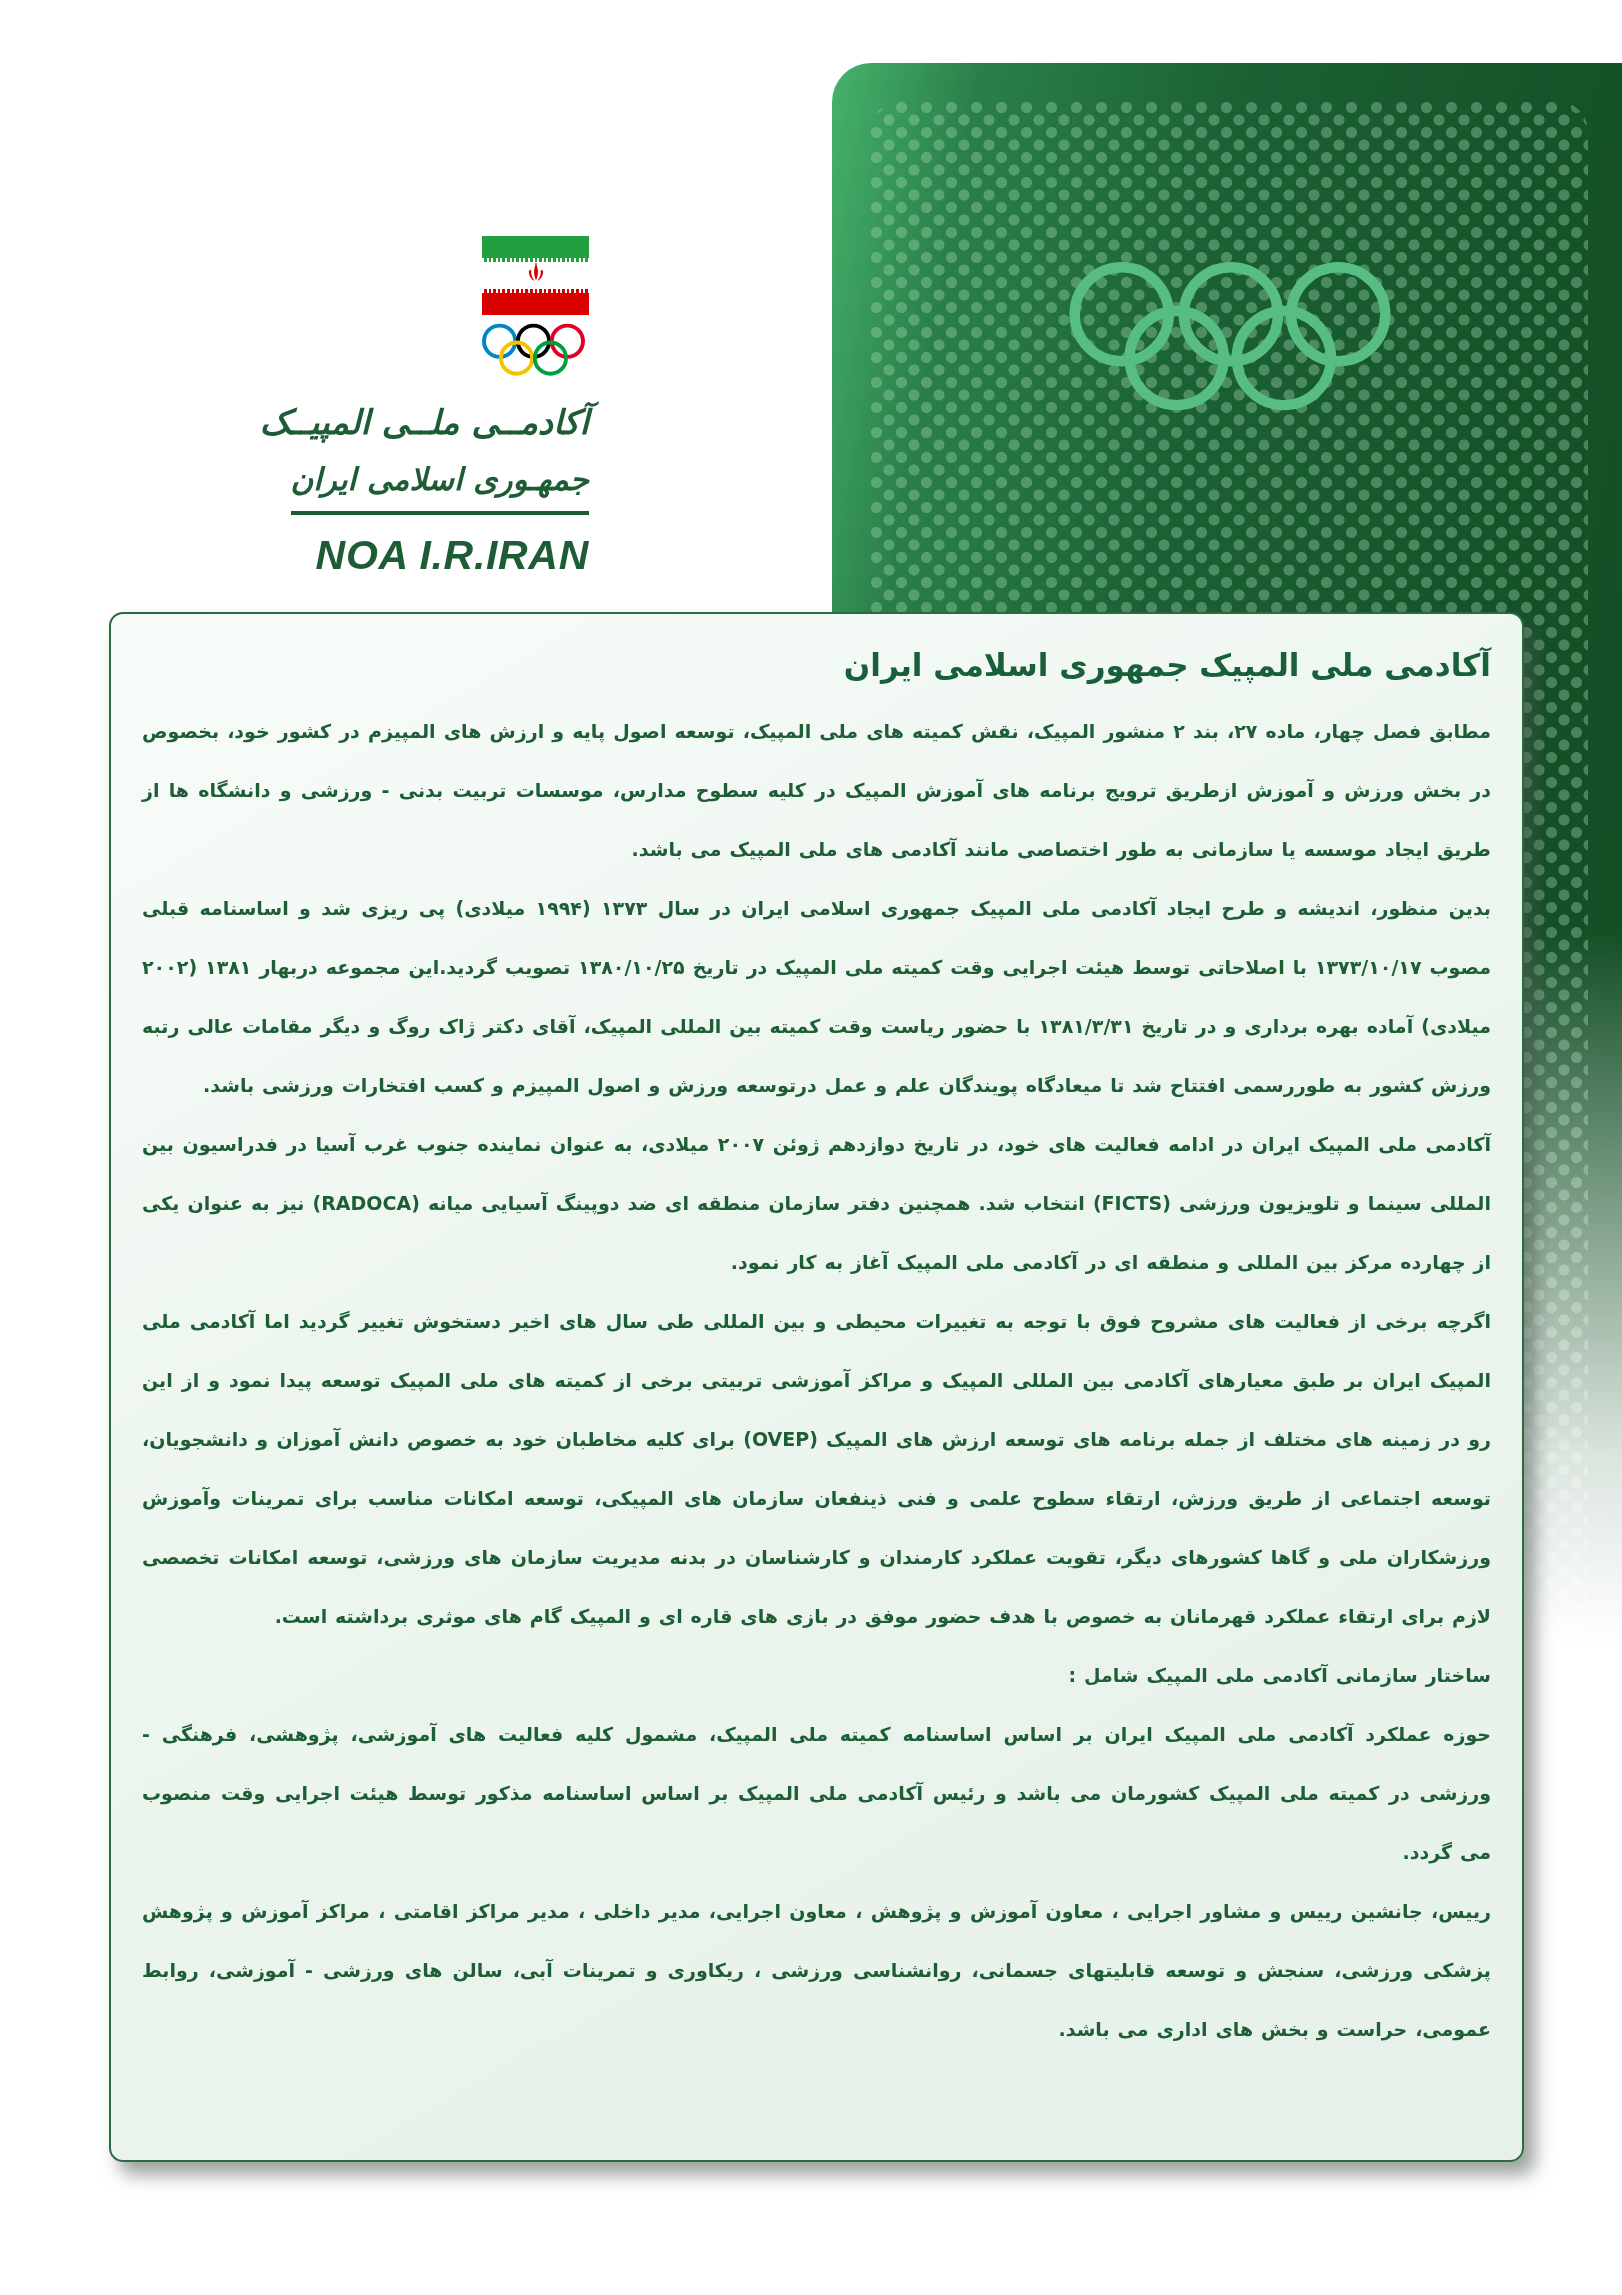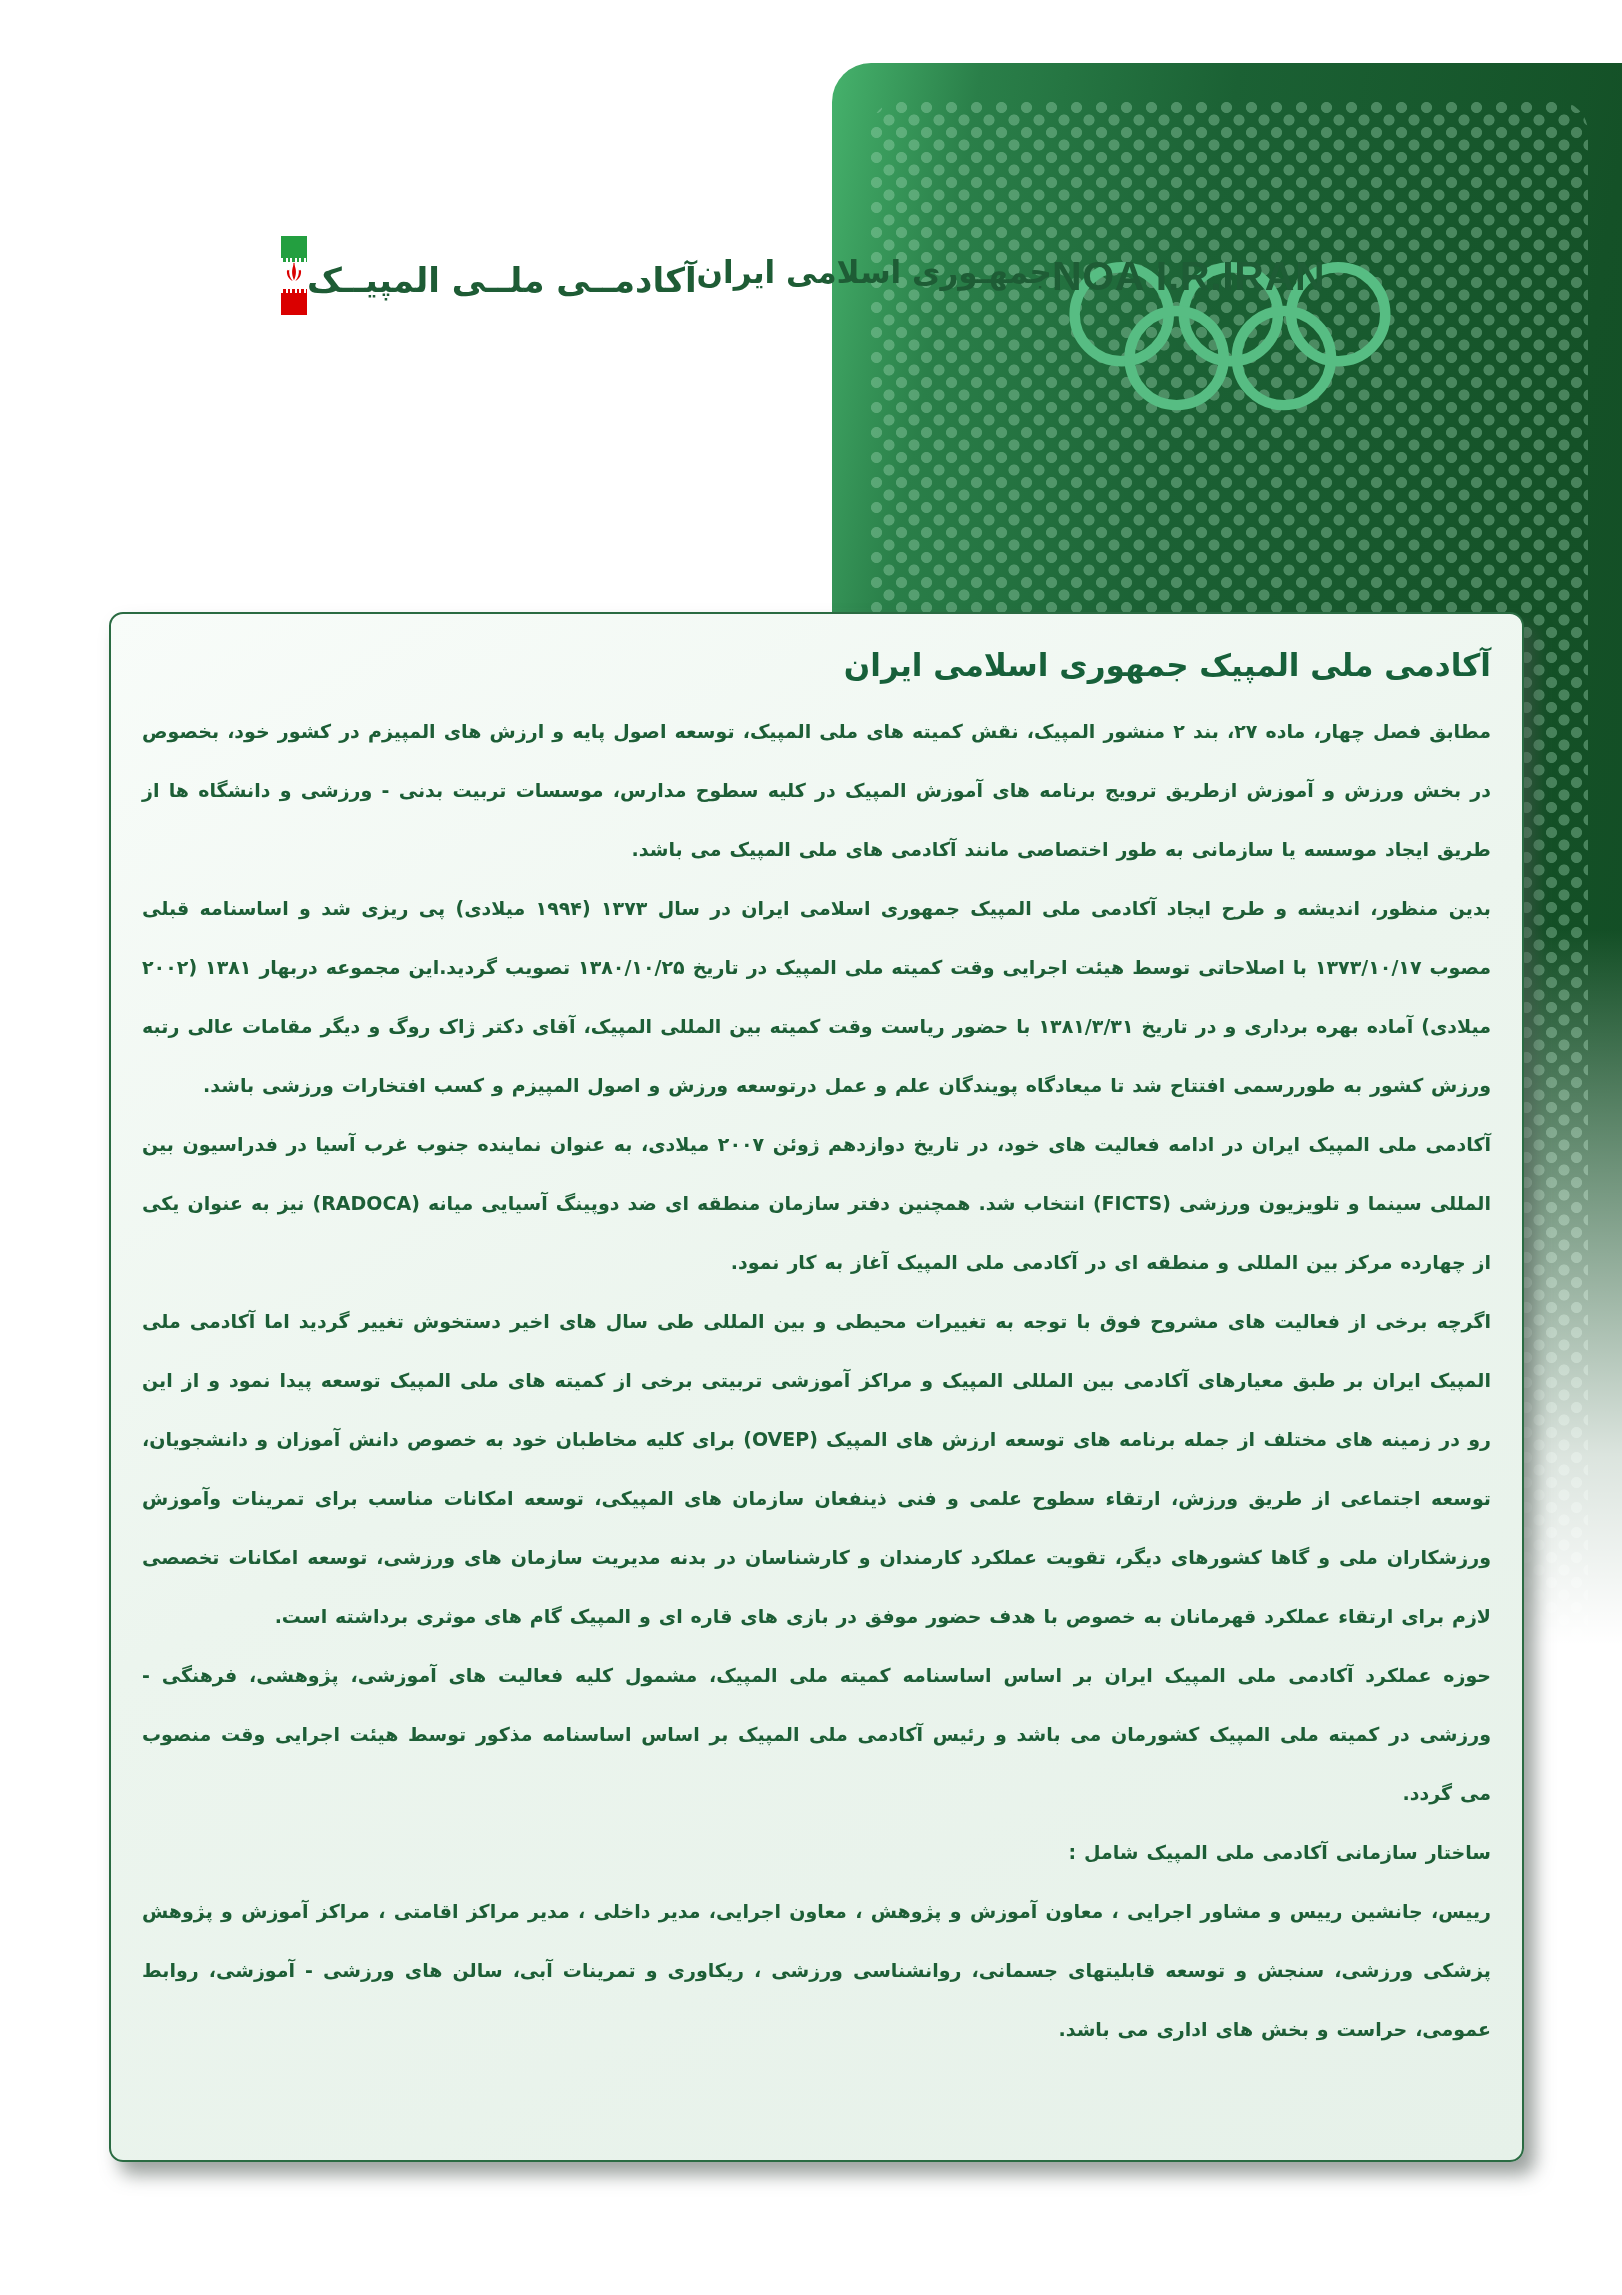--- a/index.html
+++ b/index.html
@@ -25,21 +25,21 @@
   }
   .panel-rings{position:absolute;left:0;top:0;}
   .panel-fade{
     position:absolute;left:0;right:0;bottom:-2.6px;height:753px;
     background:linear-gradient(to bottom, rgba(255,255,255,0) 0%, rgba(255,255,255,0.85) 70%, #ffffff 95%);
   }
 
   
   .logo-block{
     position:absolute;left:281px;top:236px;width:308px;
-    display:flex;flex-direction:row;align-items:flex-start;
+    display:flex;flex-direction:column;align-items:flex-end;font-style:italic;
   }
   .flag{
     width:107px;height:79px;display:flex;flex-direction:column;
   }
   .flag .green{flex:1;background:#239f40;position:relative;}
   .flag .white{flex:1;background:#ffffff;position:relative;display:flex;align-items:center;justify-content:center;}
   .flag .red{flex:1;background:#da0000;position:relative;}
   .flag .band-top{position:absolute;left:0;right:0;bottom:0;height:4.6px;
     background:repeating-linear-gradient(90deg,#ffffff 0 2px, rgba(255,255,255,0) 2px 4.6px);}
   .flag .band-bottom{position:absolute;left:0;right:0;top:0;height:4.6px;
@@ -128,18 +128,18 @@
   <div class="logo-latin">NOA I.R.IRAN</div>
 </div>
 
 <div class="card">
   <h1 class="card-heading">آکادمی ملی المپیک جمهوری اسلامی ایران</h1>
   <div class="card-body">
     <p>مطابق فصل چهار، ماده ۲۷، بند ۲ منشور المپیک، نقش کمیته های ملی المپیک، توسعه اصول پایه و ارزش های المپیزم در کشور خود، بخصوص در بخش ورزش و آموزش ازطریق ترویج برنامه های آموزش المپیک در کلیه سطوح مدارس، موسسات تربیت بدنی - ورزشی و دانشگاه ها از طریق ایجاد موسسه یا سازمانی به طور اختصاصی مانند آکادمی های ملی المپیک می باشد.</p>
     <p>بدین منظور، اندیشه و طرح ایجاد آکادمی ملی المپیک جمهوری اسلامی ایران در سال  ۱۳۷۳ (۱۹۹۴ میلادی) پی ریزی شد و اساسنامه قبلی مصوب ۱۳۷۳/۱۰/۱۷ با اصلاحاتی توسط هیئت اجرایی وقت کمیته ملی المپیک در تاریخ ۱۳۸۰/۱۰/۲۵ تصویب گردید.این مجموعه دربهار ۱۳۸۱ (۲۰۰۲ میلادی) آماده بهره برداری و در تاریخ ۱۳۸۱/۳/۳۱ با حضور ریاست وقت کمیته بین المللی المپیک، آقای دکتر ژاک روگ و دیگر مقامات عالی رتبه ورزش کشور به طوررسمی افتتاح شد تا میعادگاه پویندگان علم و عمل درتوسعه ورزش و اصول المپیزم و کسب افتخارات ورزشی باشد.</p>
     <p>آکادمی ملی المپیک ایران در ادامه فعالیت های خود، در تاریخ دوازدهم ژوئن ۲۰۰۷ میلادی، به عنوان نماینده جنوب غرب آسیا در فدراسیون بین المللی سینما و تلویزیون ورزشی (FICTS) انتخاب شد. همچنین دفتر سازمان منطقه ای ضد دوپینگ آسیایی میانه (RADOCA) نیز به عنوان یکی از چهارده مرکز بین المللی و منطقه ای در آکادمی ملی المپیک آغاز به کار نمود.</p>
     <p>اگرچه برخی از فعالیت های مشروح فوق با توجه به تغییرات محیطی و بین المللی طی سال های اخیر دستخوش تغییر گردید اما آکادمی ملی المپیک ایران بر طبق معیارهای آکادمی بین المللی المپیک و مراکز آموزشی تربیتی برخی از کمیته های ملی المپیک توسعه پیدا نمود و از این رو در زمینه های مختلف از جمله برنامه های توسعه ارزش های المپیک (OVEP) برای کلیه مخاطبان خود به خصوص دانش آموزان و دانشجویان، توسعه اجتماعی از طریق ورزش، ارتقاء سطوح علمی و فنی ذینفعان سازمان های المپیکی، توسعه امکانات مناسب برای تمرینات وآموزش ورزشکاران ملی و گاها کشورهای دیگر، تقویت عملکرد کارمندان و کارشناسان در بدنه مدیریت سازمان های ورزشی، توسعه امکانات تخصصی لازم برای ارتقاء عملکرد قهرمانان به خصوص با هدف حضور موفق در بازی های قاره ای و المپیک گام های موثری برداشته است.</p>
+    <p>ساختار سازمانی آکادمی ملی المپیک شامل :</p>
     <p>حوزه عملکرد آکادمی ملی المپیک ایران بر اساس اساسنامه کمیته ملی المپیک، مشمول کلیه فعالیت های آموزشی، پژوهشی، فرهنگی - ورزشی در کمیته ملی المپیک کشورمان می باشد و رئیس آکادمی ملی المپیک بر اساس اساسنامه مذکور توسط هیئت اجرایی وقت منصوب می گردد.</p>
-    <p>ساختار سازمانی آکادمی ملی المپیک شامل :</p>
     <p>رییس، جانشین رییس و مشاور اجرایی ، معاون آموزش و پژوهش ، معاون اجرایی، مدیر داخلی ، مدیر مراکز اقامتی ، مراکز آموزش و پژوهش پزشکی ورزشی، سنجش و توسعه قابلیتهای جسمانی، روانشناسی ورزشی ، ریکاوری و تمرینات آبی، سالن های ورزشی - آموزشی، روابط عمومی، حراست و بخش های اداری می باشد.</p>
   </div>
 </div>
 
 
 </body></html>

